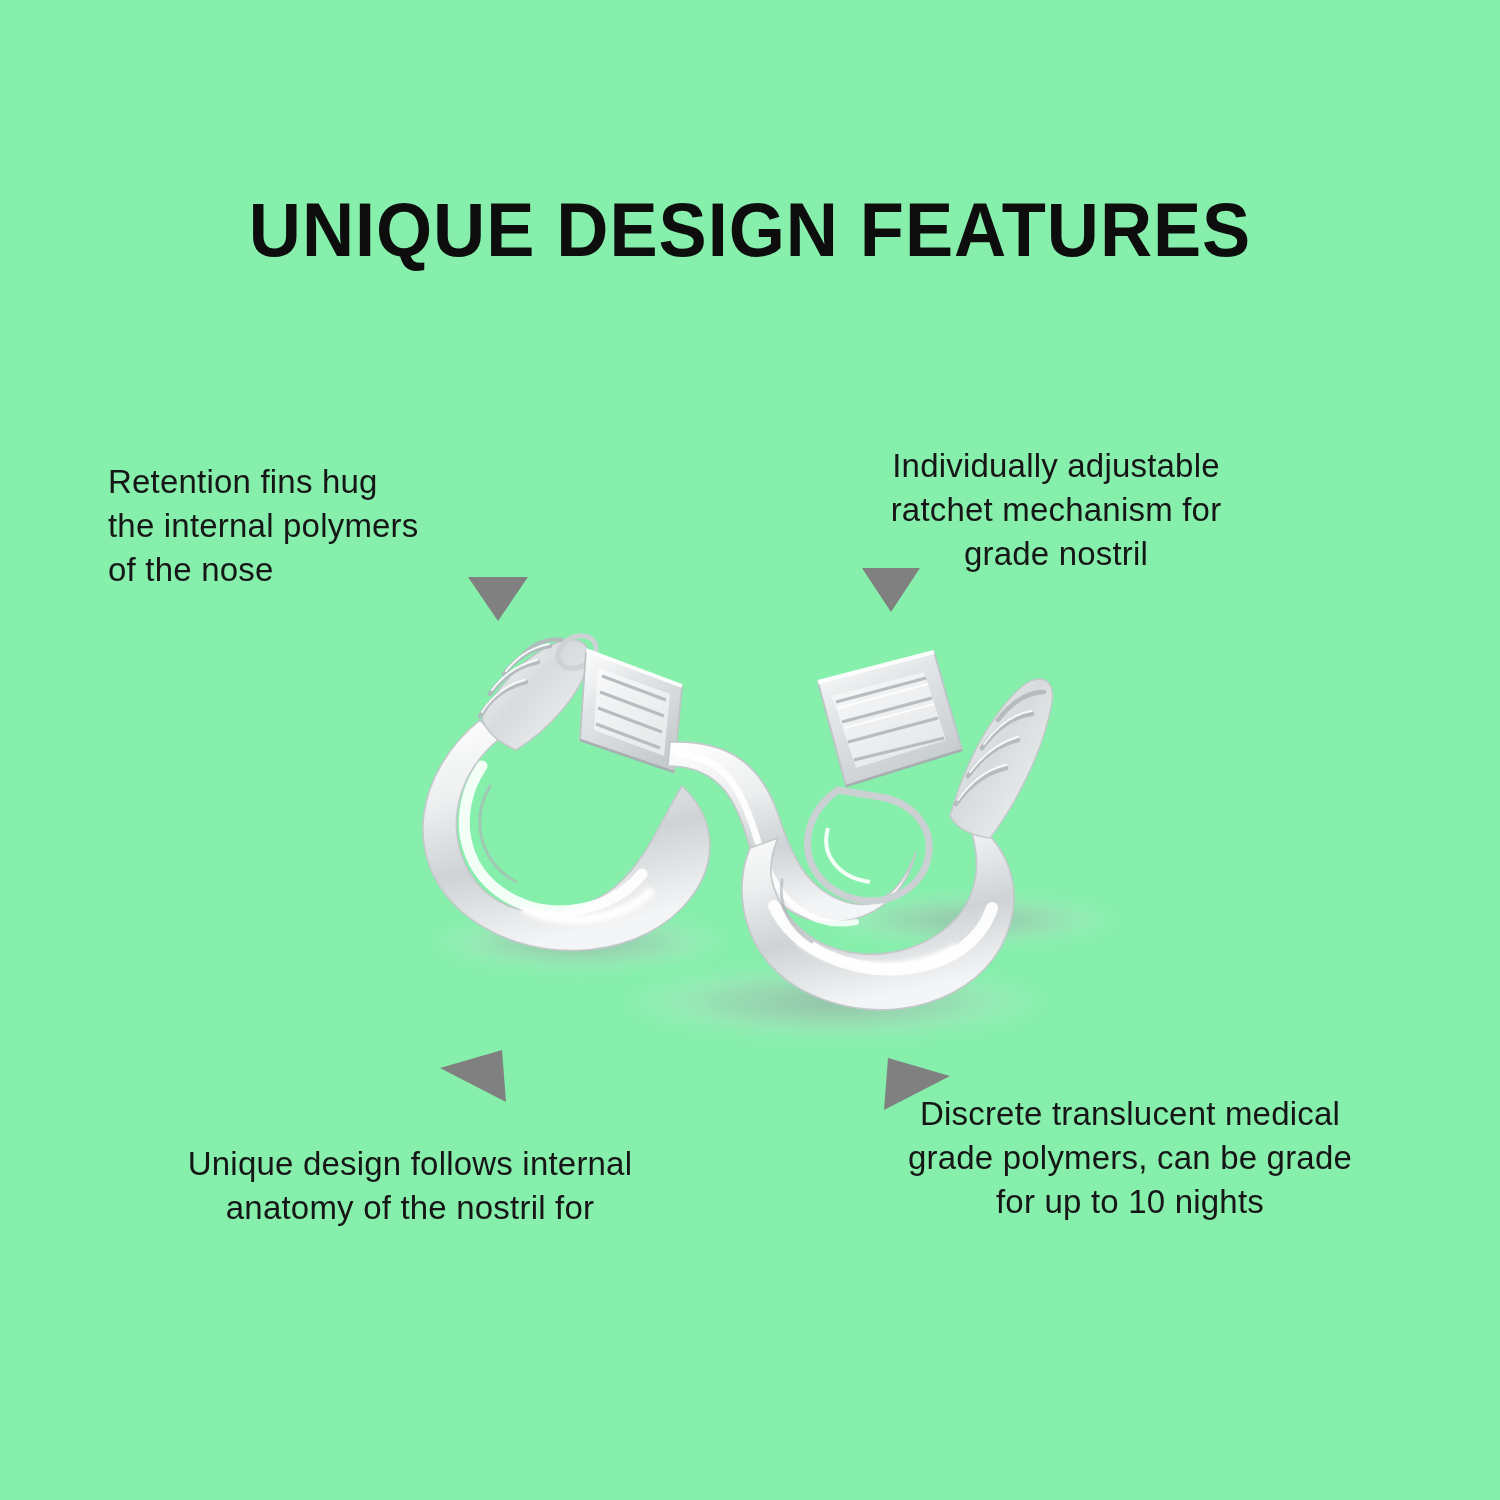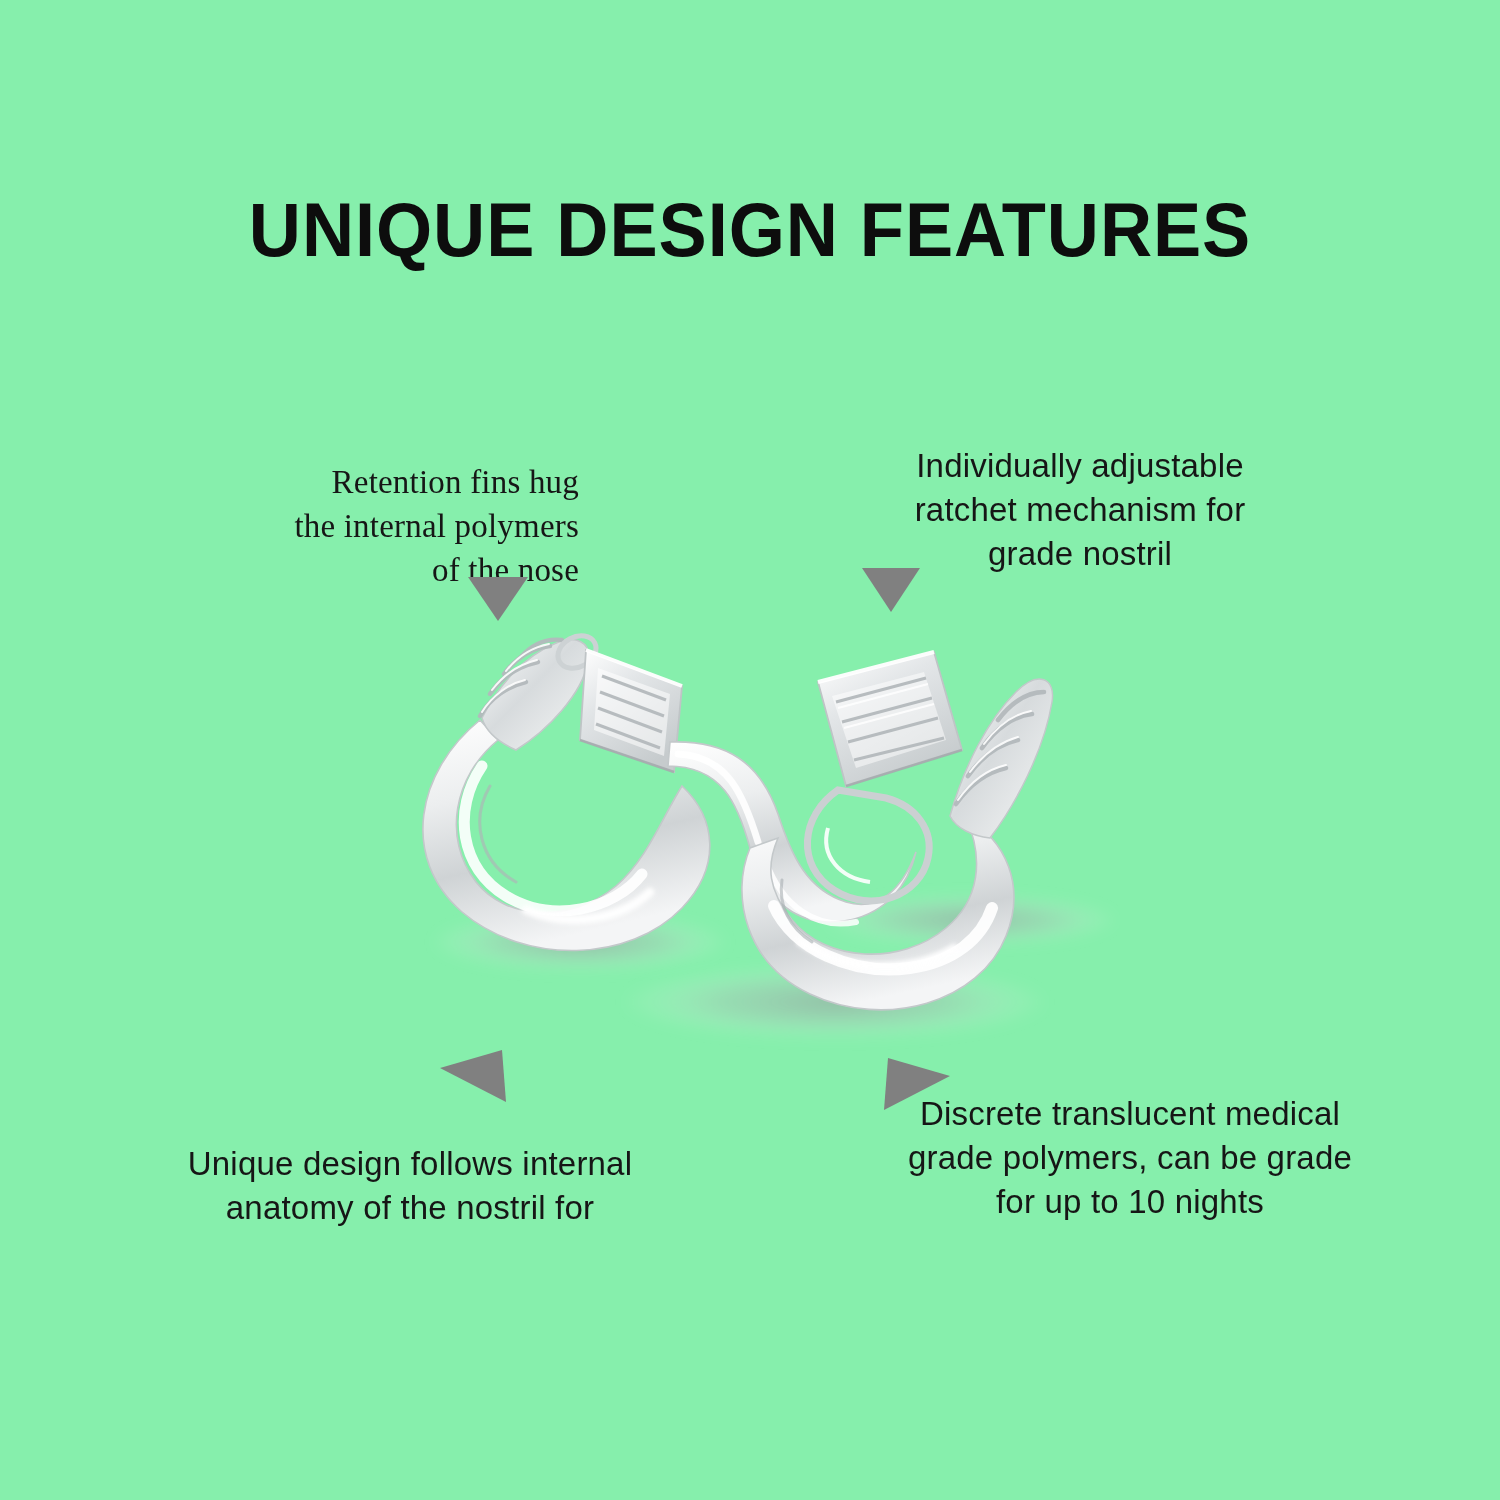--- a/index.html
+++ b/index.html
@@ -38,22 +38,22 @@
   .callout {
     position: absolute;
     color: #161616;
     font-size: 33px;
     line-height: 44px;
     font-weight: 400;
     letter-spacing: 0.2px;
   }
   .callout .ln { display: block; white-space: nowrap; }
 
-  #callout-top-left  { left: 124px;  top: 460px; width: 455px; text-align: right; font-family: Liberation Serif, serif; }
-  #callout-top-right { left: 845px;  top: 444px; width: 470px; text-align: center; }
+  #callout-top-left  { left: 108px;  top: 460px; width: 455px; text-align: left; }
+  #callout-top-right { left: 821px;  top: 444px; width: 470px; text-align: center; }
   #callout-bottom-left  { left: 100px; top: 1142px; width: 620px; text-align: center; }
   #callout-bottom-right { left: 840px; top: 1076px; width: 580px; text-align: center; margin-top: 16px; }
 
   
   .arrow { position: absolute; }
   .arrow svg { display: block; }
 
   #arrow-top-left  { left: 468px; top: 577px; }
   #arrow-top-right { left: 862px; top: 568px; }
   #arrow-bottom-left  { left: 440px; top: 1050px; }

